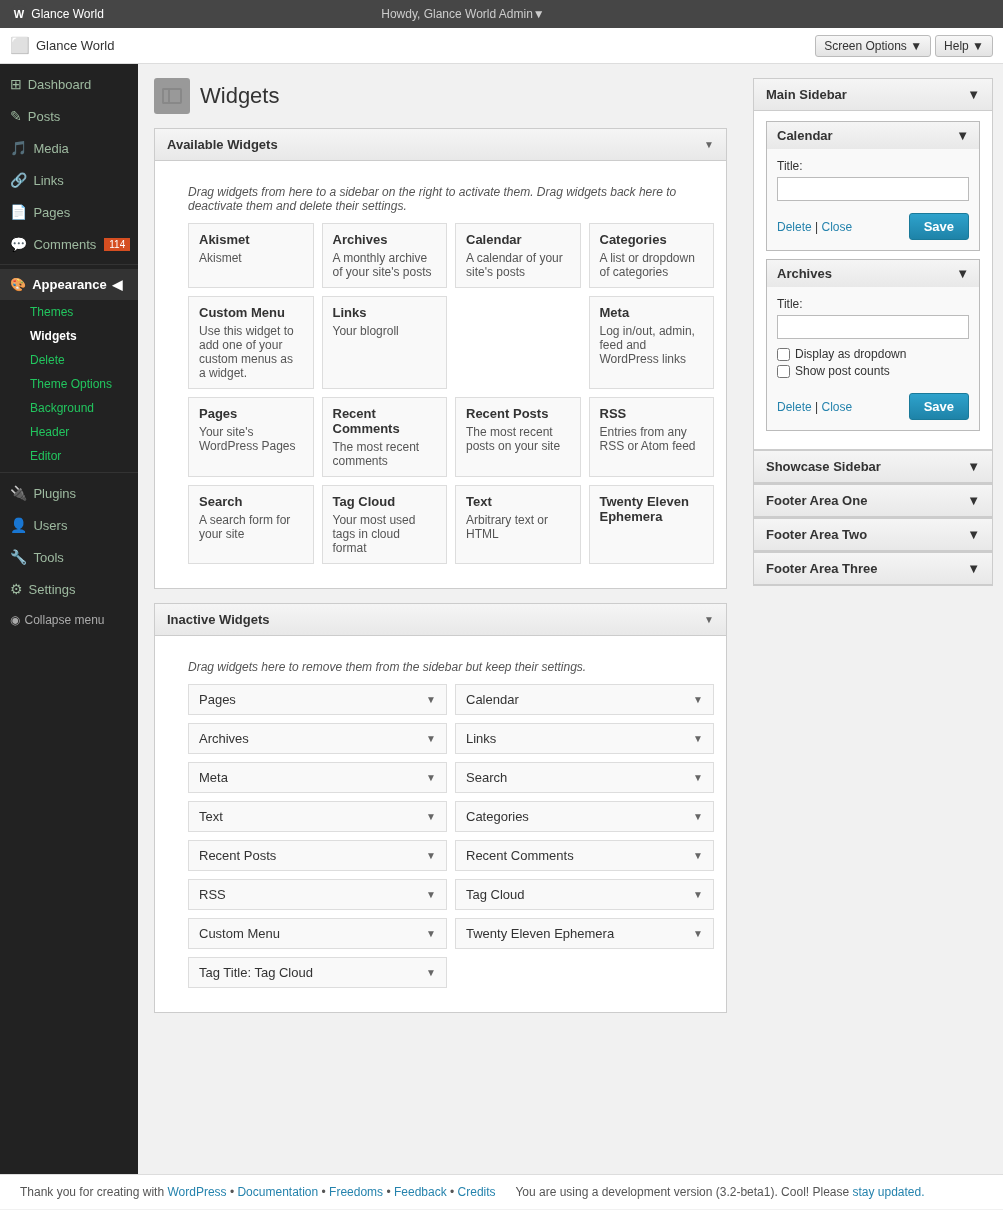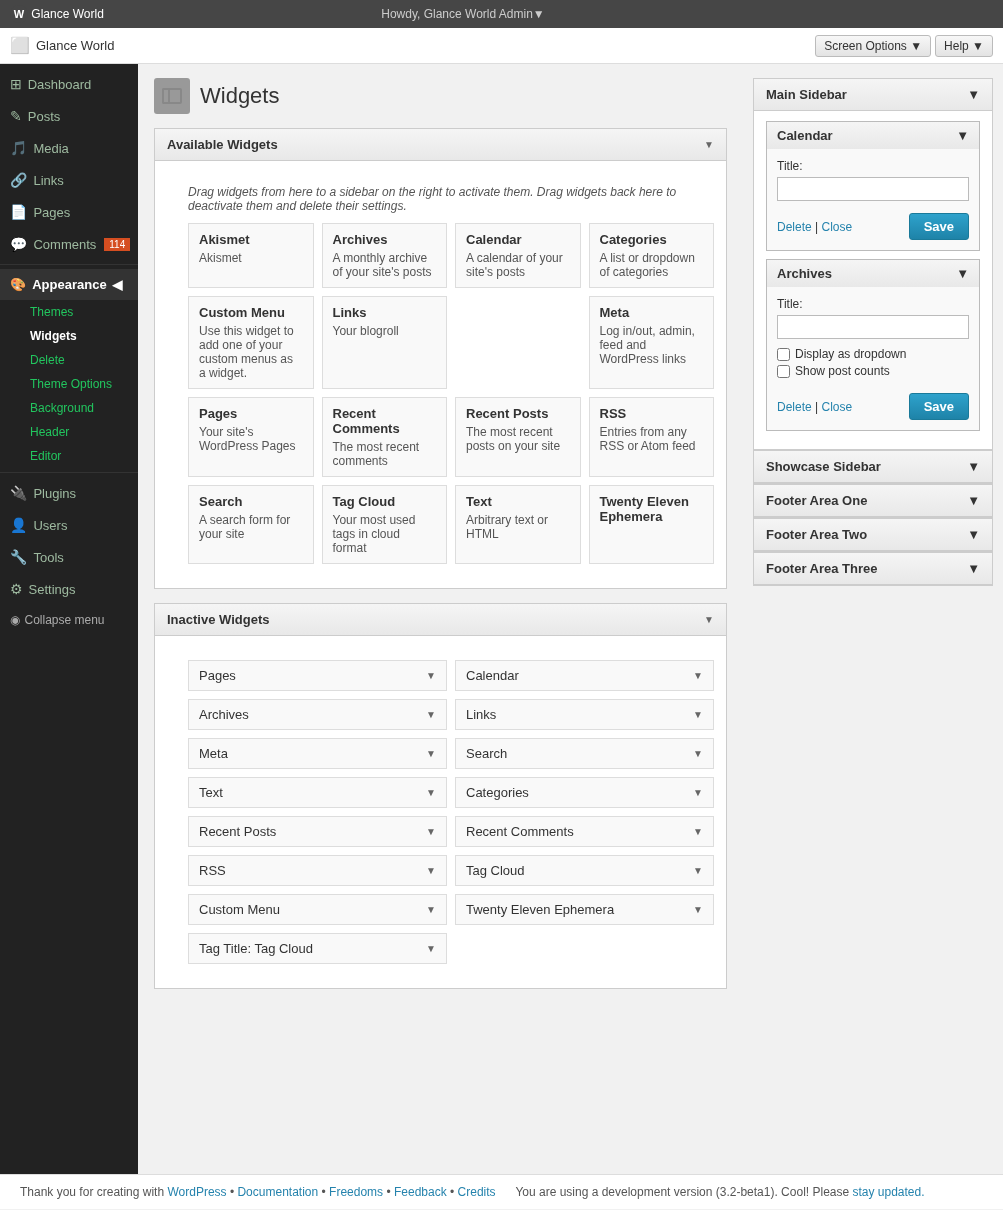--- a/index.html
+++ b/index.html
@@ -491,20 +491,21 @@
         </div>
       </div>
     </div>
 
     <div class="panel">
       <div class="panel-header">
         <span>Inactive Widgets</span>
         <span class="collapse-arrow">▼</span>
       </div>
       <div class="panel-body">
+        <p class="panel-description">Drag widgets here to remove them from the sidebar but keep their settings.</p>
         <div class="inactive-grid">
           <div class="inactive-widget">
             <span>Pages</span>
             <span class="widget-arrow">▼</span>
           </div>
           <div class="inactive-widget">
             <span>Calendar</span>
             <span class="widget-arrow">▼</span>
           </div>
           <div class="inactive-widget">

